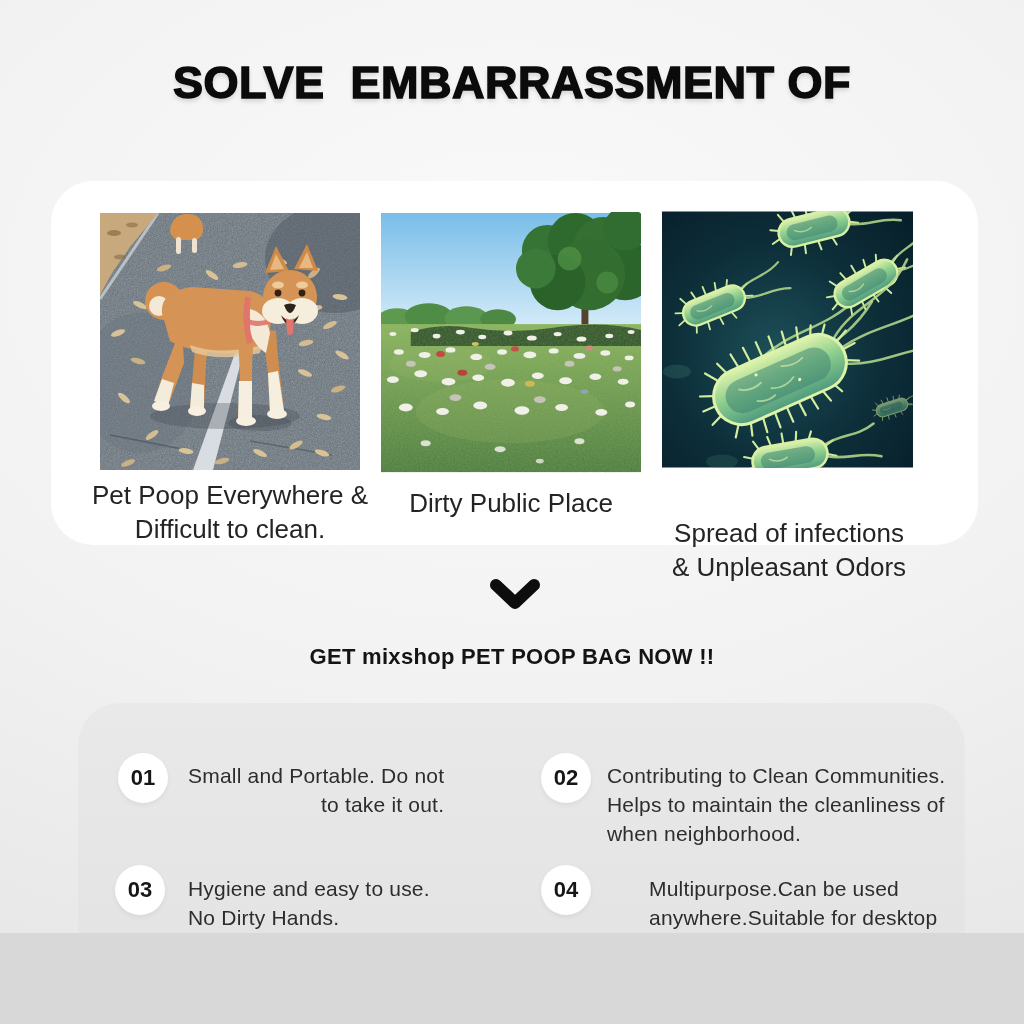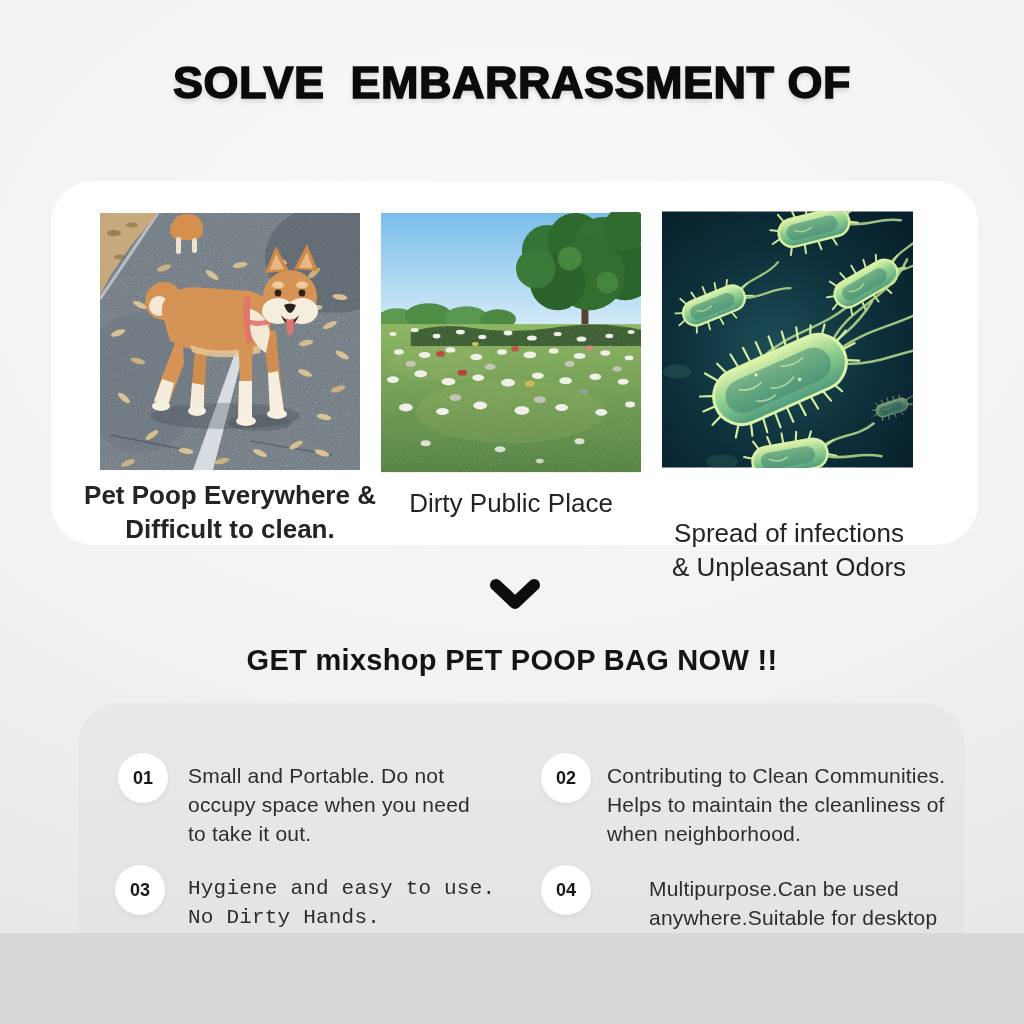--- a/index.html
+++ b/index.html
@@ -15,37 +15,37 @@
     -webkit-text-stroke:1.5px #0b0b0b;text-shadow:0 3px 5px rgba(0,0,0,.16);
   }
   .card{position:absolute;border-radius:42px;}
   .card-problems{left:51px;top:181px;width:927px;height:364px;background:#ffffff;}
   .photo{position:absolute;overflow:hidden;}
   .photo svg{display:block;width:100%;height:100%;}
   #photo-dog{left:100px;top:213px;width:260px;height:257px;}
   #photo-litter{left:381px;top:212px;width:260px;height:261px;}
   #photo-bacteria{left:662px;top:211px;width:251px;height:257px;}
   .caption{position:absolute;width:320px;text-align:center;font-size:26px;line-height:34px;color:#242424;}
-  #cap-1{left:70px;top:478px;font-weight:bold;}
+  #cap-1{left:70px;top:478px;}
   #cap-2{left:351px;top:486px;}
   #cap-3{left:629px;top:476px;margin-top:40px;}
   .chevron{position:absolute;left:489px;top:578px;width:52px;height:34px;}
   .cta{position:absolute;top:644px;left:0;right:0;margin:0;text-align:center;
-    font-size:29px;font-weight:700;letter-spacing:.3px;color:#141414;}
+    font-size:22px;font-weight:700;letter-spacing:.3px;color:#141414;}
   .card-features{left:78px;top:703px;width:887px;height:274px;
     background:linear-gradient(180deg,#e9e9e9,#e3e3e3);}
   .num{
     position:absolute;width:50px;height:50px;border-radius:50%;background:#ffffff;
     display:flex;align-items:center;justify-content:center;
-    font-size:18px;font-weight:700;color:#161616;box-shadow:0 2px 5px rgba(0,0,0,.06);
+    font-size:22px;font-weight:700;color:#161616;box-shadow:0 2px 5px rgba(0,0,0,.06);
   }
   .ftext{position:absolute;font-size:21px;line-height:29px;color:#2d2d2d;letter-spacing:.2px;}
-  #num-1{left:118px;top:753px;} #ft-1{left:188px;top:761px;}
+  #num-1{left:118px;top:753px;} #ft-1{left:188px;top:761px;text-align:right;}
   #num-2{left:541px;top:753px;} #ft-2{left:607px;top:761px;}
-  #num-3{left:115px;top:865px;} #ft-3{left:188px;top:874px;font-family:Liberation Mono, monospace;}
+  #num-3{left:115px;top:865px;} #ft-3{left:188px;top:874px;}
   #num-4{left:541px;top:865px;} #ft-4{left:607px;top:874px;margin-left:42px;}
   .flag{stroke:#b9dd8d;stroke-width:2.5;fill:none;opacity:.85;stroke-linecap:round;}
 </style>
 </head>
 <body>
 
 <div class="poster">
 
   <div class="title bind-lines">
       <div>SOLVE  EMBARRASSMENT OF</div>
@@ -352,21 +352,20 @@
     </svg>
   </div>
 
   <h2 class="cta">GET mixshop PET POOP BAG NOW !!</h2>
 
   <section class="card card-features"></section>
 
   <div class="num" id="num-1">01</div>
   <div class="ftext bind-lines" id="ft-1">
       <div>Small and Portable. Do not</div>
-      <div>occupy space when you need</div>
       <div>to take it out.</div>
     </div>
 
   <div class="num" id="num-2">02</div>
   <div class="ftext bind-lines" id="ft-2">
       <div>Contributing to Clean Communities.</div>
       <div>Helps to maintain the cleanliness of</div>
       <div>when neighborhood.</div>
     </div>
 

